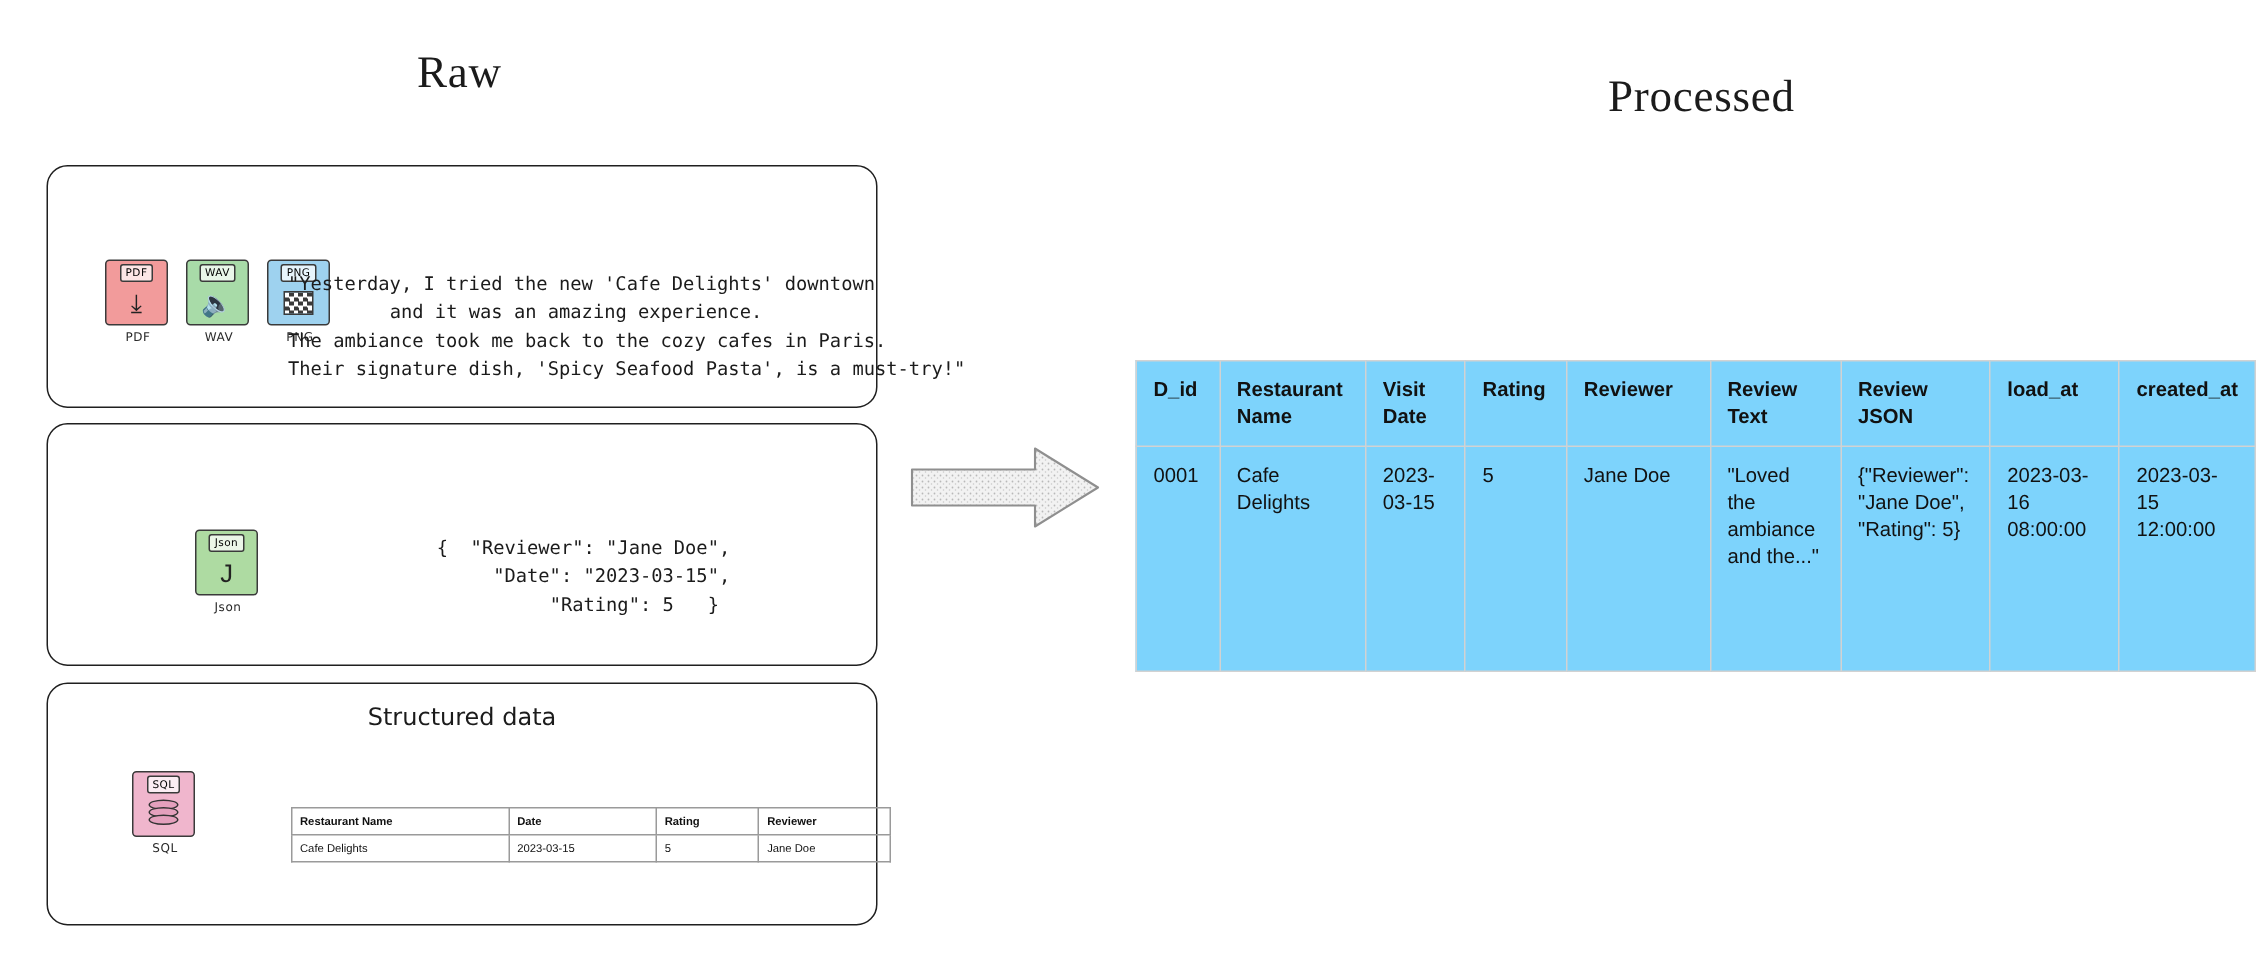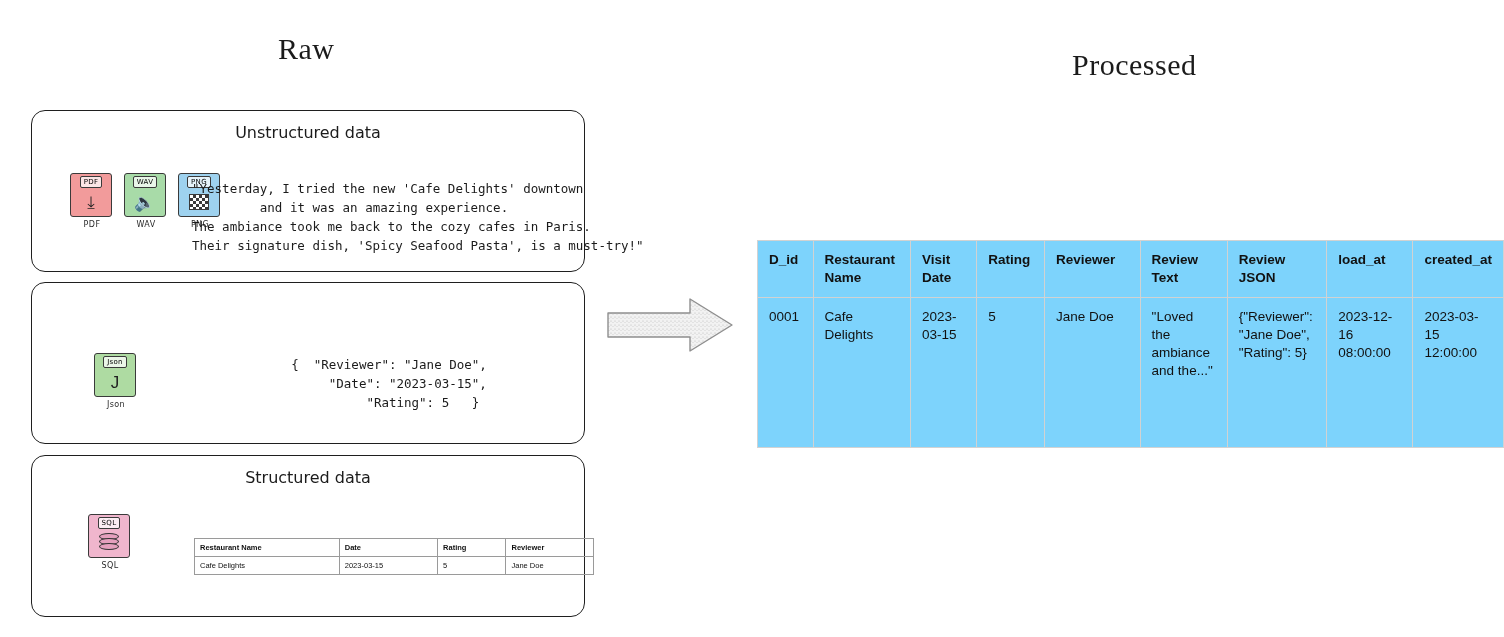--- a/index.html
+++ b/index.html
@@ -189,21 +189,20 @@
 </style>
 </head>
 <body>
 
 <div id="canvas">
 
   <div class="section-title" id="raw-title">Raw</div>
   <div class="section-title" id="processed-title">Processed</div>
 
   <div class="card" id="card-unstructured">
-    <div class="card-title">Unstructured data</div>
 
     <div class="file-icons" id="unstructured-icons">
       <div class="file-icon pdf">
         <div class="sheet">
           <div class="tag">PDF</div>
           <div class="glyph">⤓</div>
         </div>
         <div class="caption">PDF</div>
       </div>
       <div class="file-icon wav">
@@ -225,21 +224,21 @@
     </div>
 
     <div class="card-body-text" id="unstructured-text">"Yesterday, I tried the new 'Cafe Delights' downtown
 and it was an amazing experience.
 The ambiance took me back to the cozy cafes in Paris.
 Their signature dish, 'Spicy Seafood Pasta', is a must-try!"</div>
   </div>
 
   <div class="card" id="card-semi">
 
-    <div class="file-icon json" id="semi-icon" style="position:absolute;">
+    <div class="file-icon json" id="semi-icon" style="position:absolute;margin-left:36px;">
       <div class="sheet">
         <div class="tag">Json</div>
         <div class="glyph">J</div>
       </div>
       <div class="caption">Json</div>
     </div>
 
     <div class="card-body-text" id="semi-text">{  "Reviewer": "Jane Doe",
      "Date": "2023-03-15",
          "Rating": 5   }</div>
@@ -309,19 +308,19 @@
     </thead>
     <tbody>
       <tr>
         <td>0001</td>
         <td>Cafe Delights</td>
         <td>2023-03-15</td>
         <td>5</td>
         <td>Jane Doe</td>
         <td>"Loved the ambiance and the..."</td>
         <td>{"Reviewer": "Jane Doe", "Rating": 5}</td>
-        <td>2023-12-16 08:00:00</td>
+        <td>2023-03-16 08:00:00</td>
         <td>2023-03-15 12:00:00</td>
       </tr>
     </tbody>
   </table>
 
 </div>
 
 </body></html>

